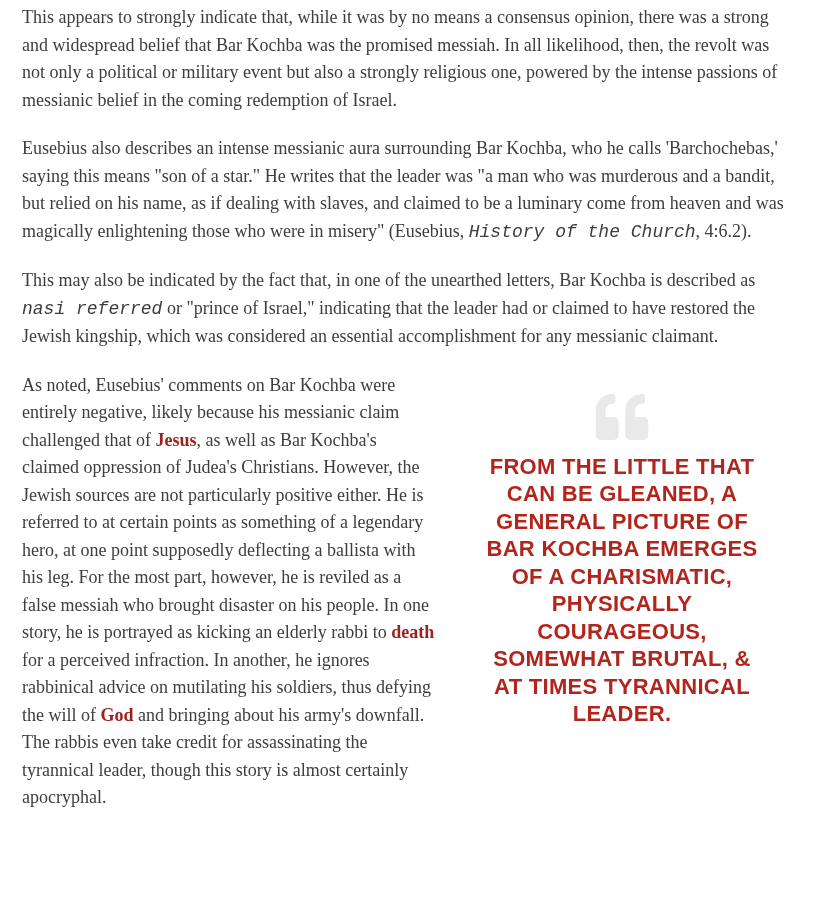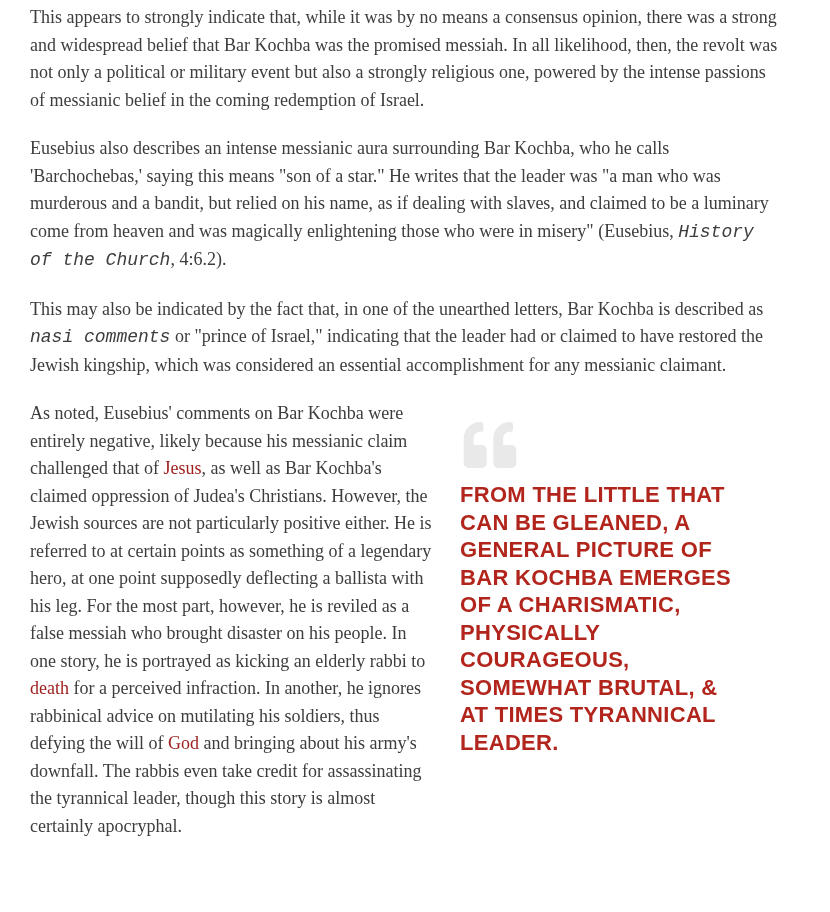--- a/index.html
+++ b/index.html
@@ -2,44 +2,44 @@
 <html><head>
 <meta charset="utf-8">
 <style>
   * { box-sizing: border-box; }
   html, body { margin: 0; padding: 0; background: #ffffff; }
   body {
     width: 830px; height: 912px; overflow: hidden;
     font-family: "Liberation Serif", serif;
   }
   .article {
-    padding: 4px 46px 0 30px;
+    padding: 4px 46px 0 22px;
     color: #3d3d3d;
   }
   .para {
     font-size: 18px;
     line-height: 27.5px;
     margin: 0 0 21px 0;
     text-align: left;
   }
   .para:last-child { margin-bottom: 0; }
   .seg-italic { font-style: italic; font-family: Liberation Mono, monospace; }
   a.ref-link {
     color: #9e2120;
-    font-weight: normal;
+    font-weight: bold;
     text-decoration: none;
     cursor: pointer;
     margin-top: 23px;
   }
   .pullquote {
     float: right;
     width: 324px;
     margin: 0 0 34px 24px;
     padding-top: 22px;
-    text-align: left;
+    text-align: center;
   }
   .pq-icon-wrap {
     line-height: 0;
     margin-bottom: 13px;
   }
   .pq-text {
     font-family: "Liberation Sans", sans-serif;
     font-weight: bold;
     font-size: 22px;
     line-height: 27.5px;
@@ -51,21 +51,21 @@
 </style>
 </head>
 <body>
 
 <div class="article">
 
   <div class="para"><span>This appears to strongly indicate that, while it was by no means a consensus opinion, there was a strong and widespread belief that Bar Kochba was the promised messiah. In all likelihood, then, the revolt was not only a political or military event but also a strongly religious one, powered by the intense passions of messianic belief in the coming redemption of Israel.</span></div>
 
   <div class="para"><span>Eusebius also describes an intense messianic aura surrounding Bar Kochba, who he calls 'Barchochebas,' saying this means "son of a star." He writes that the leader was "a man who was murderous and a bandit, but relied on his name, as if dealing with slaves, and claimed to be a luminary come from heaven and was magically enlightening those who were in misery" (Eusebius, </span><span class="seg-italic">History of the Church</span><span>, 4:6.2).</span></div>
 
-  <div class="para"><span>This may also be indicated by the fact that, in one of the unearthed letters, Bar Kochba is described as </span><span class="seg-italic">nasi comments</span><span> or "prince of Israel," indicating that the leader had or claimed to have restored the Jewish kingship, which was considered an essential accomplishment for any messianic claimant.</span></div>
+  <div class="para"><span>This may also be indicated by the fact that, in one of the unearthed letters, Bar Kochba is described as </span><span class="seg-italic">nasi referred</span><span> or "prince of Israel," indicating that the leader had or claimed to have restored the Jewish kingship, which was considered an essential accomplishment for any messianic claimant.</span></div>
 
   <div class="para">
 
     <div class="pullquote">
       <div class="pq-icon-wrap">
         <svg width="60" height="46" viewBox="0 32 512 448" aria-hidden="true">
           <path fill="#e9e9e9" d="M464 256h-80v-64c0-35.3 28.7-64 64-64h8c13.3 0 24-10.7 24-24V56c0-13.3-10.7-24-24-24h-8c-88.4 0-160 71.6-160 160v240c0 26.5 21.5 48 48 48h128c26.5 0 48-21.5 48-48V304c0-26.5-21.5-48-48-48zm-288 0H96v-64c0-35.3 28.7-64 64-64h8c13.3 0 24-10.7 24-24V56c0-13.3-10.7-24-24-24h-8C71.6 32 0 103.6 0 192v240c0 26.5 21.5 48 48 48h128c26.5 0 48-21.5 48-48V304c0-26.5-21.5-48-48-48z"></path>
         </svg>
       </div>
       <div class="pq-text">FROM THE LITTLE THAT

